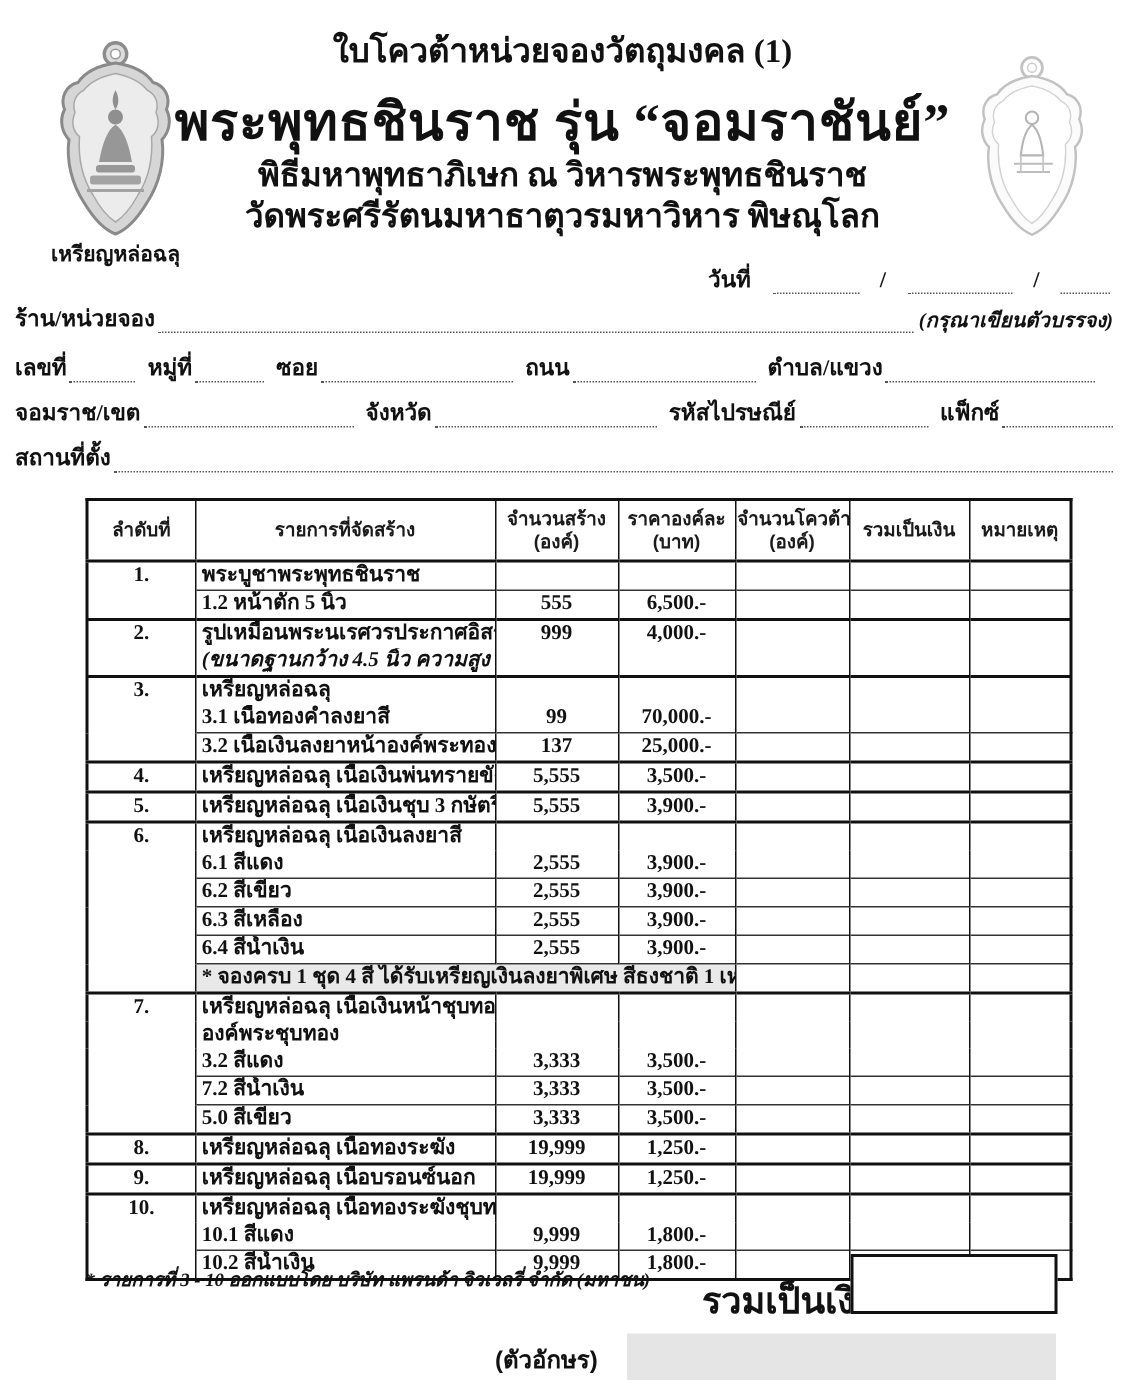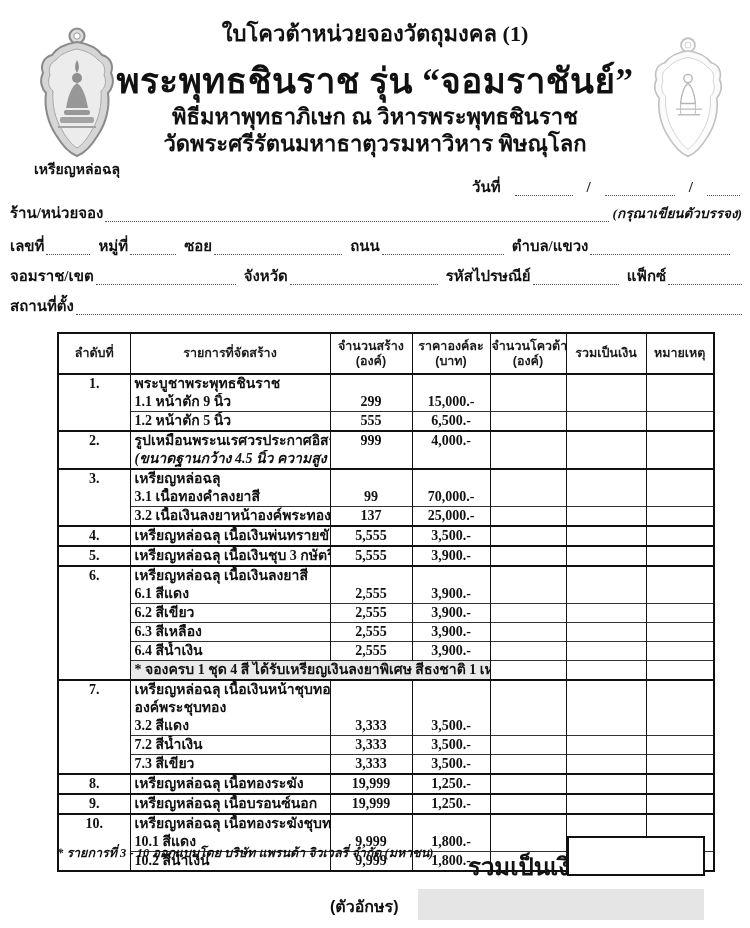--- a/index.html
+++ b/index.html
@@ -179,29 +179,20 @@
       <tbody>
           <tr class="gstart ">
             <td class="col-no">1.</td>
             <td class="col-desc desc-head sepline">พระบูชาพระพุทธชินราช</td>
             <td class="col-qty sepline"></td>
             <td class="col-price sepline"></td>
             <td class="col-quota sepline"></td>
             <td class="col-total sepline"></td>
             <td class="col-notes sepline"></td>
           </tr>
-          <tr class="">
-            <td class="col-no"></td>
-            <td class="col-desc desc-sub sepline">1.1  หน้าตัก 9 นิ้ว</td>
-            <td class="col-qty sepline">299</td>
-            <td class="col-price sepline">15,000.-</td>
-            <td class="col-quota sepline"></td>
-            <td class="col-total sepline"></td>
-            <td class="col-notes sepline"></td>
-          </tr>
           <tr class="rsep ">
             <td class="col-no"></td>
             <td class="col-desc desc-sub sepline">1.2  หน้าตัก 5 นิ้ว</td>
             <td class="col-qty sepline">555</td>
             <td class="col-price sepline">6,500.-</td>
             <td class="col-quota sepline"></td>
             <td class="col-total sepline"></td>
             <td class="col-notes sepline"></td>
           </tr>
           <tr class="gstart ">
@@ -350,21 +341,21 @@
             <td class="col-no"></td>
             <td class="col-desc desc-sub sepline">7.2   สีน้ำเงิน</td>
             <td class="col-qty sepline">3,333</td>
             <td class="col-price sepline">3,500.-</td>
             <td class="col-quota sepline"></td>
             <td class="col-total sepline"></td>
             <td class="col-notes sepline"></td>
           </tr>
           <tr class="rsep ">
             <td class="col-no"></td>
-            <td class="col-desc desc-sub sepline">7.3   สีเขียว</td>
+            <td class="col-desc desc-sub sepline">5.0   สีเขียว</td>
             <td class="col-qty sepline">3,333</td>
             <td class="col-price sepline">3,500.-</td>
             <td class="col-quota sepline"></td>
             <td class="col-total sepline"></td>
             <td class="col-notes sepline"></td>
           </tr>
           <tr class="gstart ">
             <td class="col-no">8.</td>
             <td class="col-desc desc-head sepline">เหรียญหล่อฉลุ เนื้อทองระฆัง</td>
             <td class="col-qty sepline">19,999</td>

